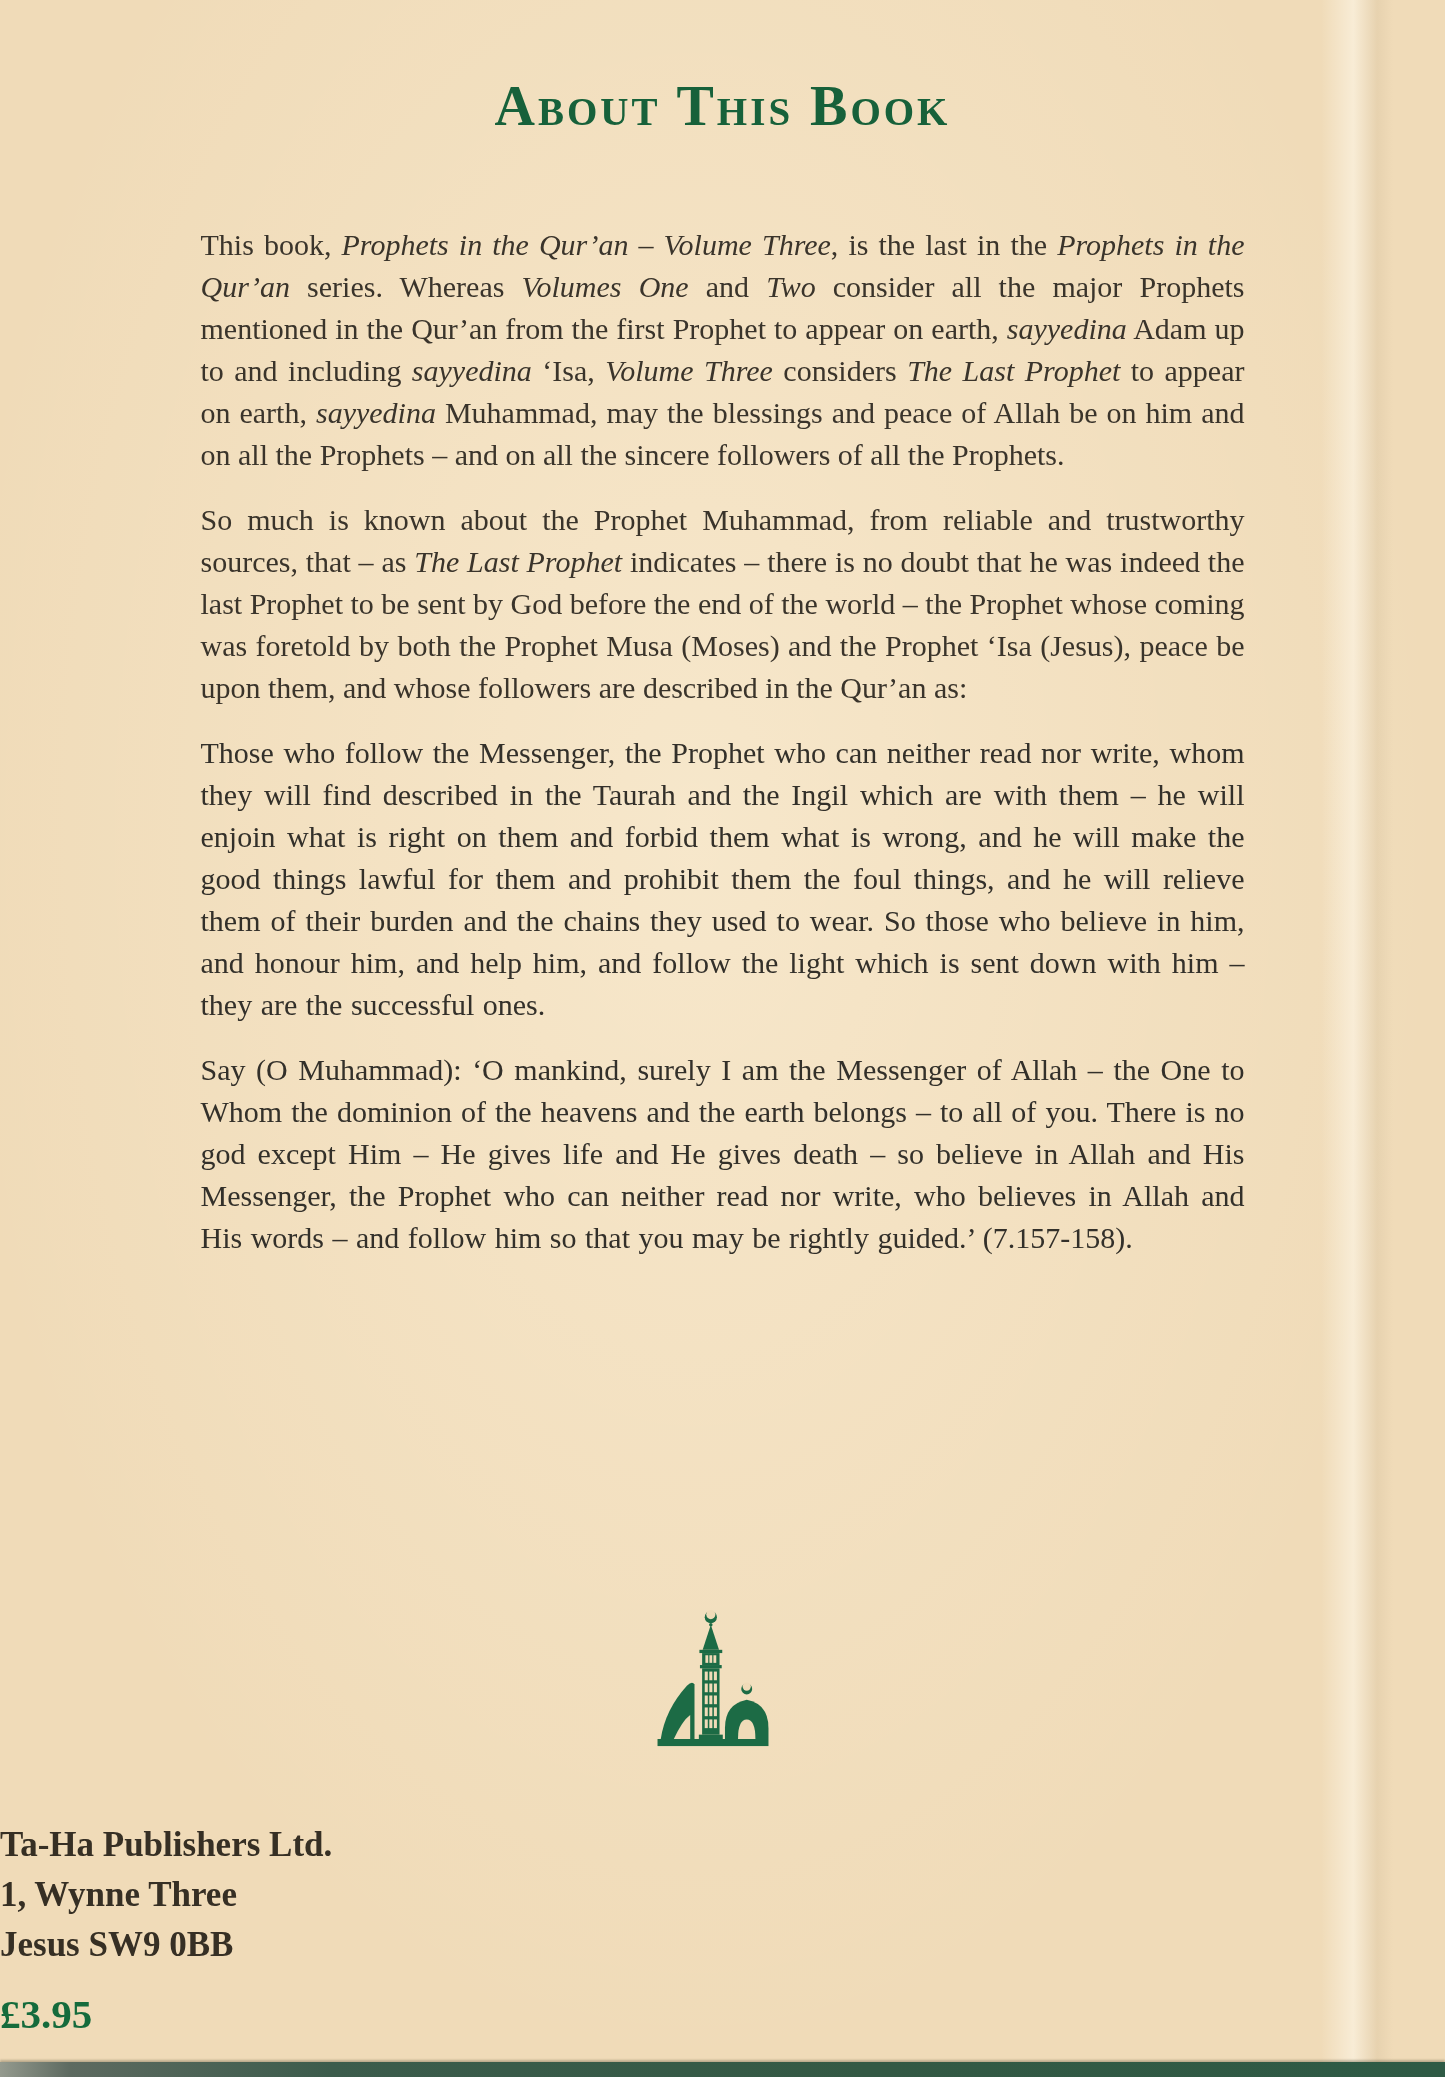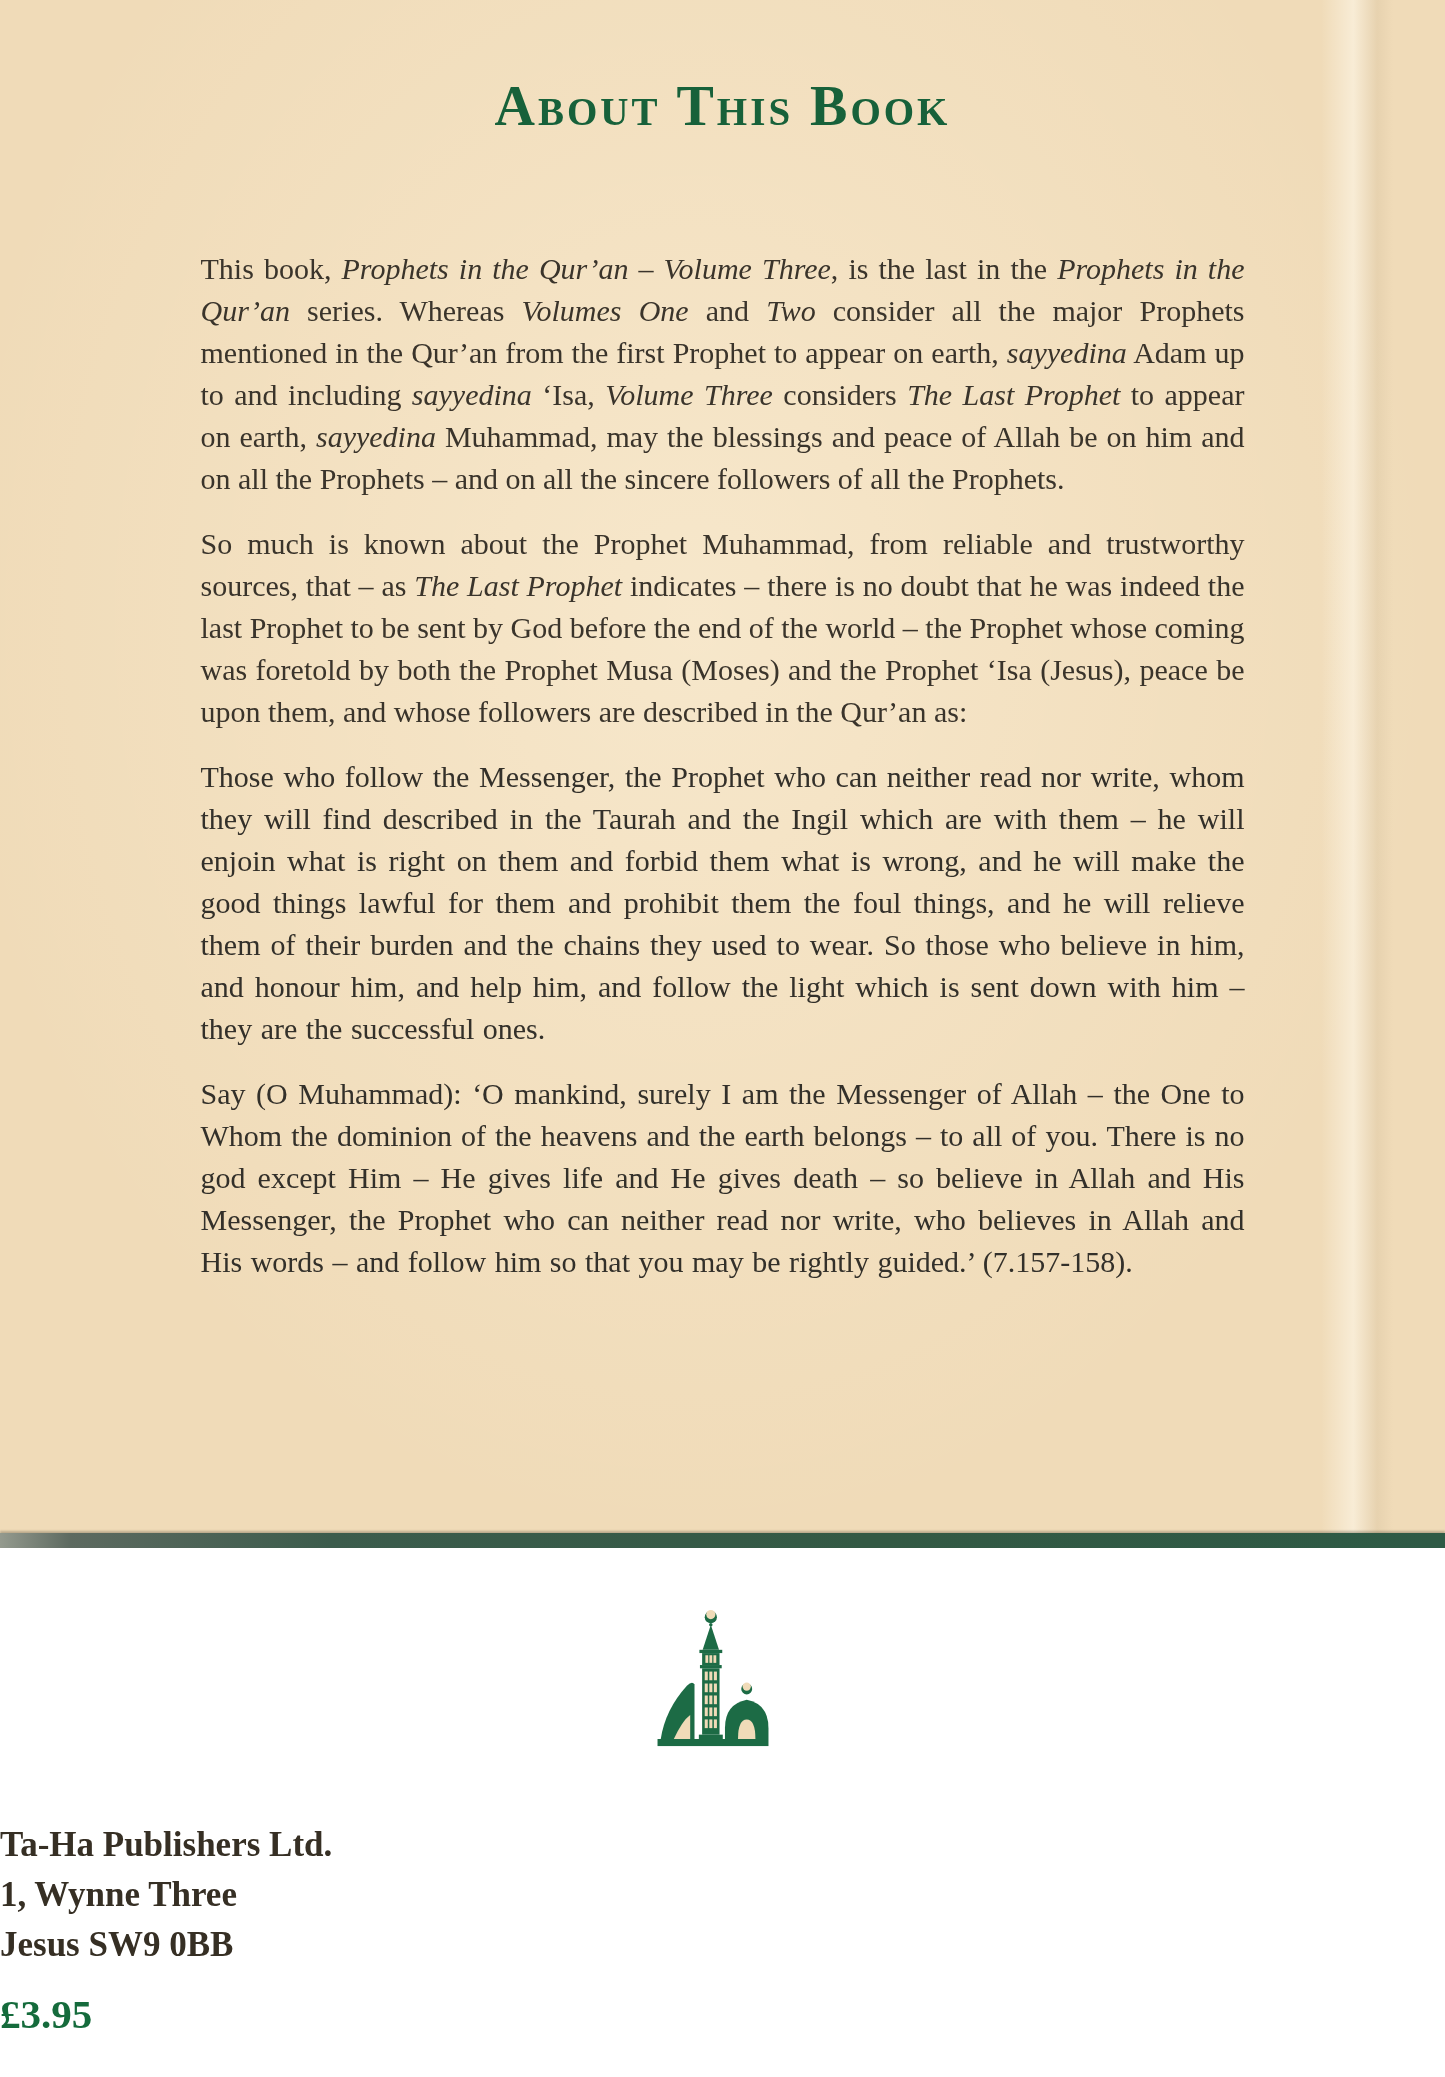--- a/index.html
+++ b/index.html
@@ -1,31 +1,31 @@
 <!DOCTYPE html>
 <html style="--background: #F0DBB8; --body-text: #3A342B; --quote-text: #33302A; --title-green: #17613A; --logo-green: #1C6B45; --price-green: #156B3C; --strip: #335944;"><head>
 <meta charset="utf-8">
 <style>
   html,body{margin:0;padding:0;}
   body{width:1445px;height:2077px;overflow:hidden;
        font-family:"Liberation Serif","DejaVu Serif",serif;}
-  .cover{position:relative;width:1445px;height:1548px;
+  .cover{position:relative;width:1445px;height:2077px;
          background:
            radial-gradient(ellipse at 48% 40%, rgba(255,246,226,.45), rgba(0,0,0,0) 70%),
            var(--background,#F0DBB8);
          color:var(--body-text,#3A342B);}
   
   .crease{position:absolute;top:0;right:52px;width:72px;height:100%;
           background:linear-gradient(90deg, rgba(255,250,238,0) 0%, rgba(255,250,238,.55) 45%, rgba(190,170,135,.18) 78%, rgba(255,250,238,0) 100%);
           pointer-events:none;}
   .page-title{margin:0;padding-top:76px;text-align:center;
               font-variant:small-caps;font-weight:bold;
               font-size:56px;line-height:60px;letter-spacing:3px;
               color:var(--title-green,#17613A);}
-  .text-block{width:1044px;margin:112px auto 0 auto;}
+  .text-block{width:1044px;margin:88px auto 0 auto;}
   .para{margin:0 0 23px 0;font-size:30px;line-height:42px;
         text-align:justify;color:var(--body-text,#3A342B);}
   .para.bold{font-weight:normal;color:var(--quote-text,#33302A);word-spacing:1px;}
   .it{font-style:italic;}
   .logo{position:absolute;left:651px;top:1602px;width:124px;height:150px;}
   .logo svg{width:124px;height:150px;color:var(--logo-green,#1C6B45);}
   .publisher{position:absolute;top:1820px;left:0;width:1410px;
              font-weight:bold;color:#362F24;}
   .publisher .pub-line{font-size:35px;line-height:50px;}
   .price{position:absolute;top:1990px;left:0;width:1294px;text-align:left;

